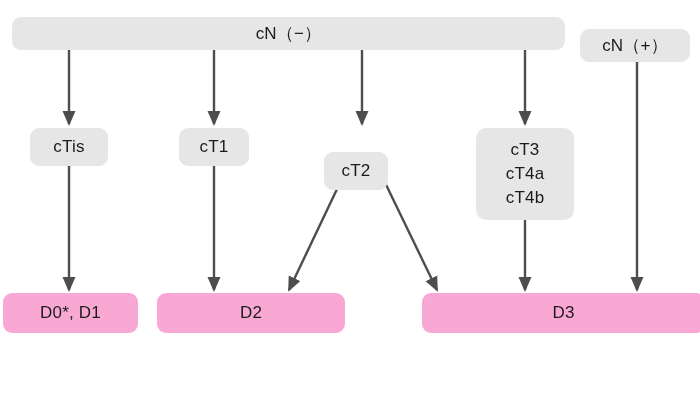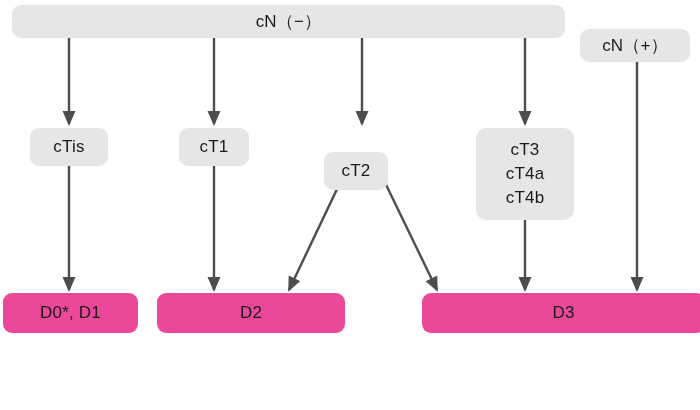--- a/index.html
+++ b/index.html
@@ -35,21 +35,21 @@
     text-align: center;
     border-radius: 9px;
     font-size: 17px;
     line-height: 1.28;
     letter-spacing: 0.2px;
     color: #1b1b1b;
     z-index: 2;
     white-space: pre-line;
   }
   .node.gray { background: #e6e6e6; }
-  .node.pink { background: #ec4899; }
+  .node.pink { background: #f9a8d4; }
   .node.stack {
     flex-direction: column;
     justify-content: center;
     border-radius: 10px;
     line-height: 1.42;
   }
   .footnote {
     position: absolute;
     left: 3px;
     top: 366px;
@@ -78,21 +78,21 @@
         <line x1="69" y1="166" x2="69" y2="290" stroke="#4d4d4d" stroke-width="2.4" marker-end="url(#arrowhead)"></line>
         <line x1="214" y1="166" x2="214" y2="290" stroke="#4d4d4d" stroke-width="2.4" marker-end="url(#arrowhead)"></line>
         <line x1="348" y1="166" x2="289" y2="290" stroke="#4d4d4d" stroke-width="2.4" marker-end="url(#arrowhead)"></line>
         <line x1="377" y1="166" x2="437" y2="290" stroke="#4d4d4d" stroke-width="2.4" marker-end="url(#arrowhead)"></line>
         <line x1="525" y1="220" x2="525" y2="290" stroke="#4d4d4d" stroke-width="2.4" marker-end="url(#arrowhead)"></line>
         <line x1="637" y1="38" x2="637" y2="290" stroke="#4d4d4d" stroke-width="2.4" marker-end="url(#arrowhead)"></line>
       </g>
   </svg>
 
   <div id="node-layer">
-      <div class="node gray" style="left: 12px; top: 5px; width: 553px; height: 33px;">cN（−）</div>
+      <div class="node gray" style="left: 12px; top: 17px; width: 553px; height: 33px;">cN（−）</div>
       <div class="node gray" style="left: 580px; top: 5px; width: 110px; height: 33px; margin-top: 24px;">cN（+）</div>
       <div class="node gray" style="left: 30px; top: 128px; width: 78px; height: 38px;">cTis</div>
       <div class="node gray" style="left: 179px; top: 128px; width: 70px; height: 38px; text-align: center;">cT1</div>
       <div class="node gray" style="left: 324px; top: 128px; width: 64px; height: 38px; margin-top: 24px;">cT2</div>
       <div class="node gray stack" style="left: 476px; top: 128px; width: 98px; height: 92px;"><span>cT3</span><span>cT4a</span><span>cT4b</span></div>
       <div class="node pink" style="left: 3px; top: 293px; width: 135px; height: 40px;">D0*, D1</div>
       <div class="node pink" style="left: 157px; top: 293px; width: 188px; height: 40px; border-radius: 9px;">D2</div>
       <div class="node pink" style="left: 422px; top: 293px; width: 283px; height: 40px;">D3</div>
     </div>
 

